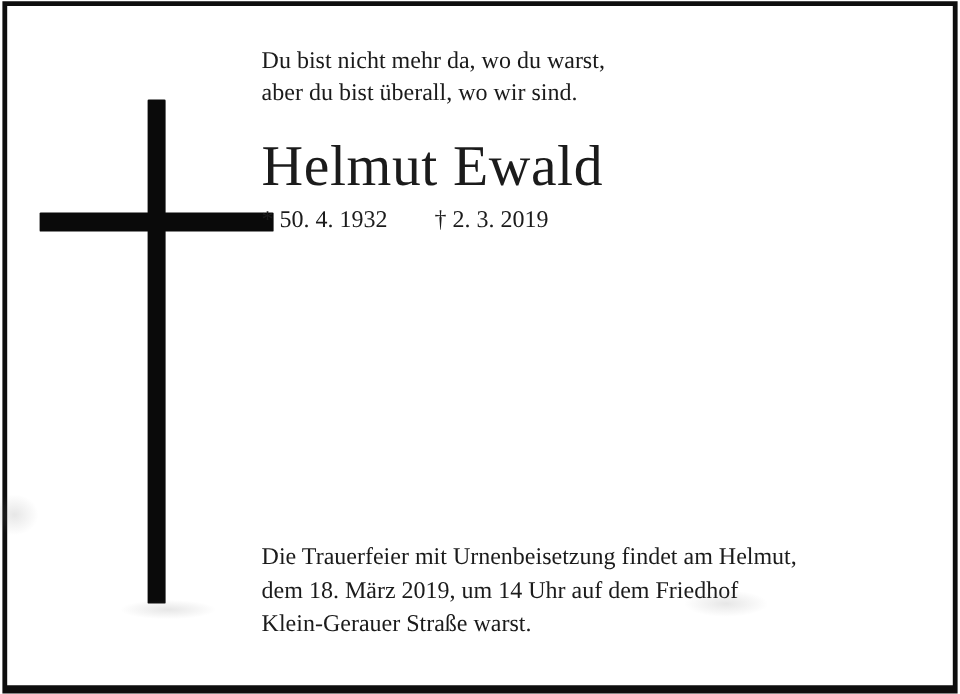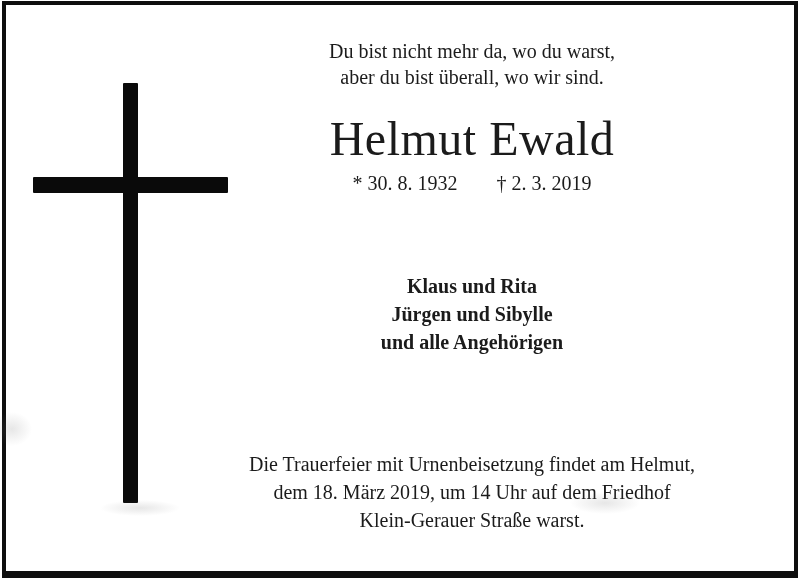--- a/index.html
+++ b/index.html
@@ -39,23 +39,23 @@
   .cross-h {
     position: absolute;
     left: 33px; top: 177px;
     width: 195px; height: 16px;
     background: #0a0a0a;
     border-radius: 1px;
   }
   
   .tblock {
     position: absolute;
-    left: 192px;
+    left: 218px;
     width: 560px;
-    text-align: center;
+    text-align: left;
     color: #1b1b1b;
   }
   .quote {
     top: 38px;
     font-size: 20px;
     line-height: 26px;
   }
   .deceased-name {
     top: 116px;
     font-size: 48px;
@@ -115,29 +115,24 @@
   </div>
 
   <div class="tblock quote">
     <div>Du bist nicht mehr da, wo du warst,</div>
     <div>aber du bist überall, wo wir sind.</div>
   </div>
 
   <div class="tblock deceased-name">Helmut Ewald</div>
 
   <div class="tblock dates">
-    <span class="birth">* 30. 8. 1932</span><span class="death">† 2. 3. 2019</span>
+    <span class="birth">* 50. 4. 1932</span><span class="death">† 2. 3. 2019</span>
   </div>
 
 
-  <div class="tblock mourners">
-    <div>Klaus und Rita</div>
-    <div>Jürgen und Sibylle</div>
-    <div>und alle Angehörigen</div>
-  </div>
 
 
   <div class="tblock funeral">
     <div>Die Trauerfeier mit Urnenbeisetzung findet am Helmut,</div>
     <div>dem 18. März 2019, um 14 Uhr auf dem Friedhof</div>
     <div>Klein-Gerauer Straße warst.</div>
   </div>
 
   <div class="smudge s1"></div>
   <div class="smudge s2"></div>

